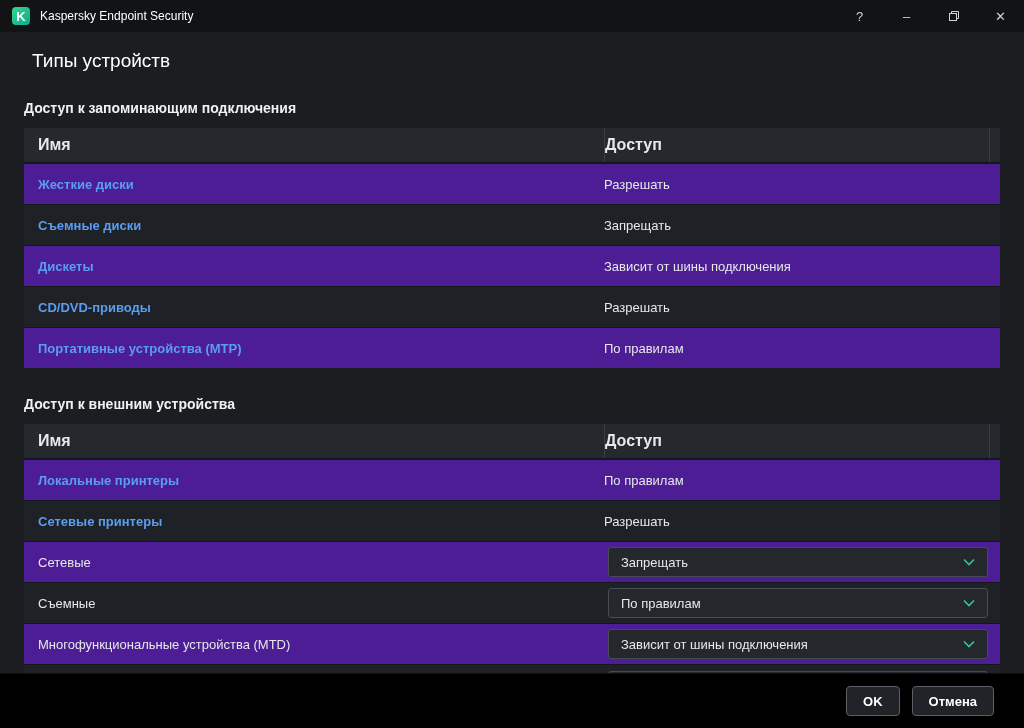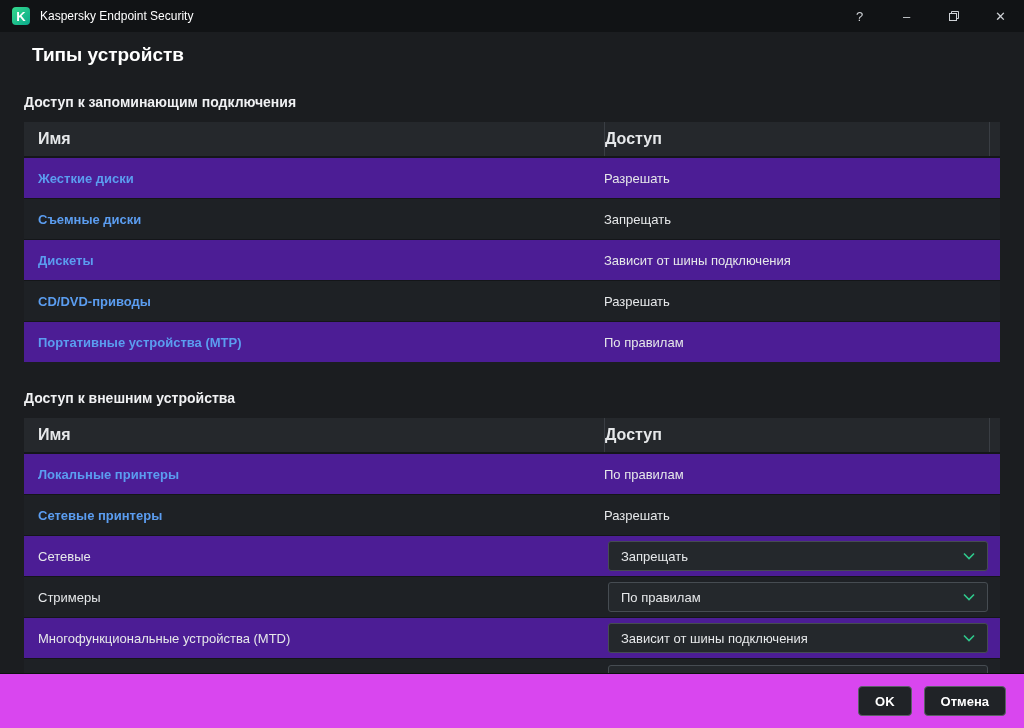--- a/index.html
+++ b/index.html
@@ -21,21 +21,21 @@
   }
   .app-title { margin-left:10px; font-size:12px; color:#ffffff; }
   .tb-spacer { flex:1; }
   .tb-btn {
     width:47px; height:32px; display:flex; align-items:center; justify-content:center;
     color:#cfd2d6; font-size:13px; cursor:default; user-select:none;
   }
 
   
   .page-title {
-    margin:12px 0 0 32px; font-size:19px; font-weight:700; color:#ffffff;
+    margin:18px 0 0 32px; font-size:19px; font-weight:400; color:#ffffff;
   }
   .section-heading {
     margin:28px 24px 12px 24px; font-size:14px; font-weight:700; color:#f0f1f3;
   }
 
   
   .table { margin:0 24px; background:#202327; }
   .t-header {
     display:flex; height:34px; align-items:center; background:#25282c;
     font-size:16px; font-weight:700; border-bottom:1px solid #141619;
@@ -68,23 +68,23 @@
   .select .sel-text { font-size:13px; color:#e6e8ea; }
   .chevron { width:12px; height:8px; flex-shrink:0; }
 
   
   .t-row.partial { height:16px; overflow:hidden; align-items:flex-start; }
   .t-row.partial .select { margin-top:6px; }
 
   
   .footer {
     position:absolute; left:0; bottom:0; width:1024px; height:55px;
-    background:#d946ef; border-top:1px solid #0d0f11; box-sizing:border-box;
+    background:#000000; border-top:1px solid #0d0f11; box-sizing:border-box;
     display:flex; align-items:center; justify-content:flex-end; gap:12px;
-    padding-right:18px;
+    padding-right:30px;
   }
   .btn {
     height:30px; padding:0 16px; background:#202327; color:#ffffff;
     border:1px solid #5a6066; border-radius:4px; font-size:13px; font-weight:700;
     font-family:"Liberation Sans", sans-serif; cursor:pointer;
     display:flex; align-items:center; justify-content:center;
   }
 </style>
 </head>
 <body>
@@ -179,21 +179,21 @@
         <div class="select">
           <span class="sel-text">Запрещать</span>
           <svg class="chevron" viewBox="0 0 12 8">
             <polyline points="1,1.5 6,6.5 11,1.5" fill="none" stroke="#2fc98c" stroke-width="1.6"></polyline>
           </svg>
         </div>
       </div>
       <div class="col-scroll"></div>
     </div>
     <div class="t-row even">
-      <div class="col-name"><span class="plain-name">Стримеры</span></div>
+      <div class="col-name"><span class="plain-name">Съемные</span></div>
       <div class="col-access has-select">
         <div class="select">
           <span class="sel-text">По правилам</span>
           <svg class="chevron" viewBox="0 0 12 8">
             <polyline points="1,1.5 6,6.5 11,1.5" fill="none" stroke="#2fc98c" stroke-width="1.6"></polyline>
           </svg>
         </div>
       </div>
       <div class="col-scroll"></div>
     </div>

